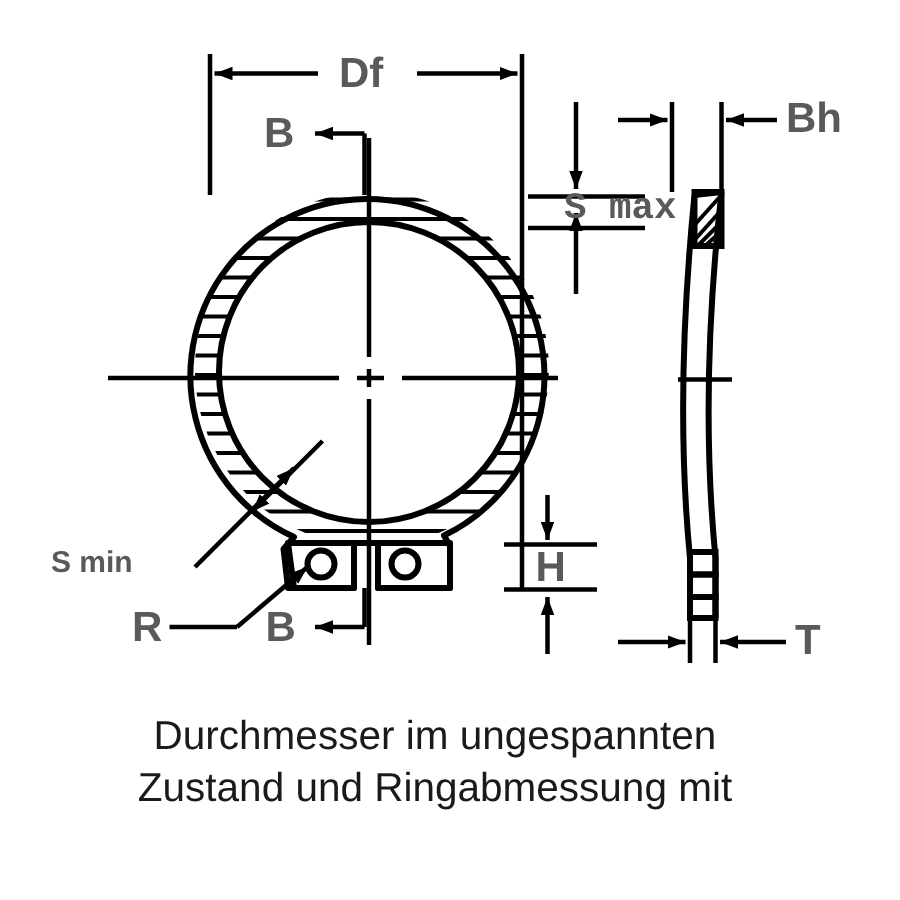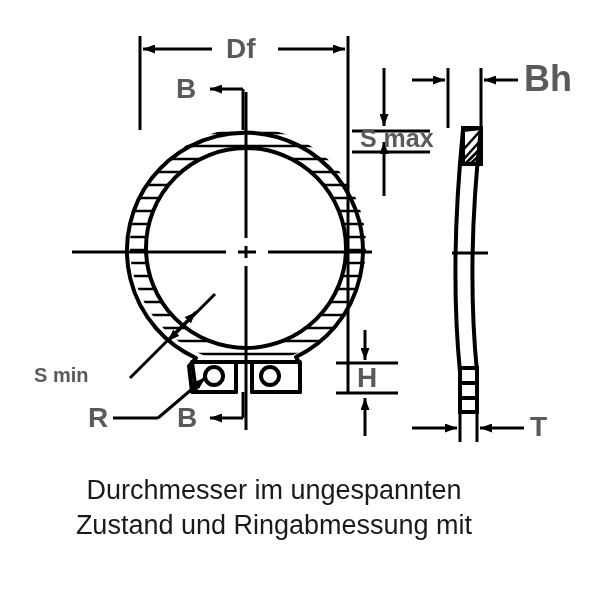--- a/index.html
+++ b/index.html
@@ -1,20 +1,20 @@
 <!DOCTYPE html>
 <html><head>
 <meta charset="utf-8">
 <style>
   html,body{margin:0;padding:0;background:#ffffff;}
   body{width:600px;height:600px;overflow:hidden;
        font-family:"Liberation Sans",sans-serif;}
   #stage{position:relative;width:600px;height:600px;background:#fff;border-radius:23px;}
   svg{position:absolute;top:0;left:0;}
-  .cap{position:absolute;left:0;width:548px;text-align:center;
+  .cap{position:absolute;left:16px;width:548px;text-align:center;
        color:#1a1a1a;font-size:27px;line-height:35px;}
   .lbl{position:absolute;color:#5a5a5a;font-weight:bold;
        font-size:25px;line-height:25px;white-space:nowrap;}
 </style>
 </head>
 <body>
 
 <div id="stage">
 
   <svg width="600" height="600" viewBox="0 0 600 600">
@@ -168,23 +168,23 @@
       <line x1="477" y1="412" x2="477" y2="442"></line>
       <line x1="412" y1="428" x2="457" y2="428" marker-end="url(#ar)"></line>
       <line x1="524" y1="428" x2="480" y2="428" marker-end="url(#ar)"></line>
     </g>
   </svg>
 
   <div class="lbl" style="left:226px;top:36px;font-size:28px;">Df</div>
 
   <div class="lbl" style="left:176px;top:76px;font-size:28px;">B</div>
 
-  <div class="lbl" style="left:360px;top:126px;">S max</div>
+  <div class="lbl" style="left:376px;top:126px;font-family:Liberation Mono, monospace;">S max</div>
 
-  <div class="lbl" style="left:524px;top:66px;font-size:36px;">Bh</div>
+  <div class="lbl" style="left:524px;top:66px;font-size:28px;">Bh</div>
 
   <div class="lbl" style="left:34px;top:363px;font-size:20px;">S min</div>
 
   <div class="lbl" style="left:88px;top:405px;font-size:28px;">R</div>
 
   <div class="lbl" style="left:177px;top:405px;font-size:28px;">B</div>
 
   <div class="lbl" style="left:357px;top:365px;font-size:28px;">H</div>
 
   <div class="lbl" style="left:530px;top:414px;font-size:28px;">T</div>

